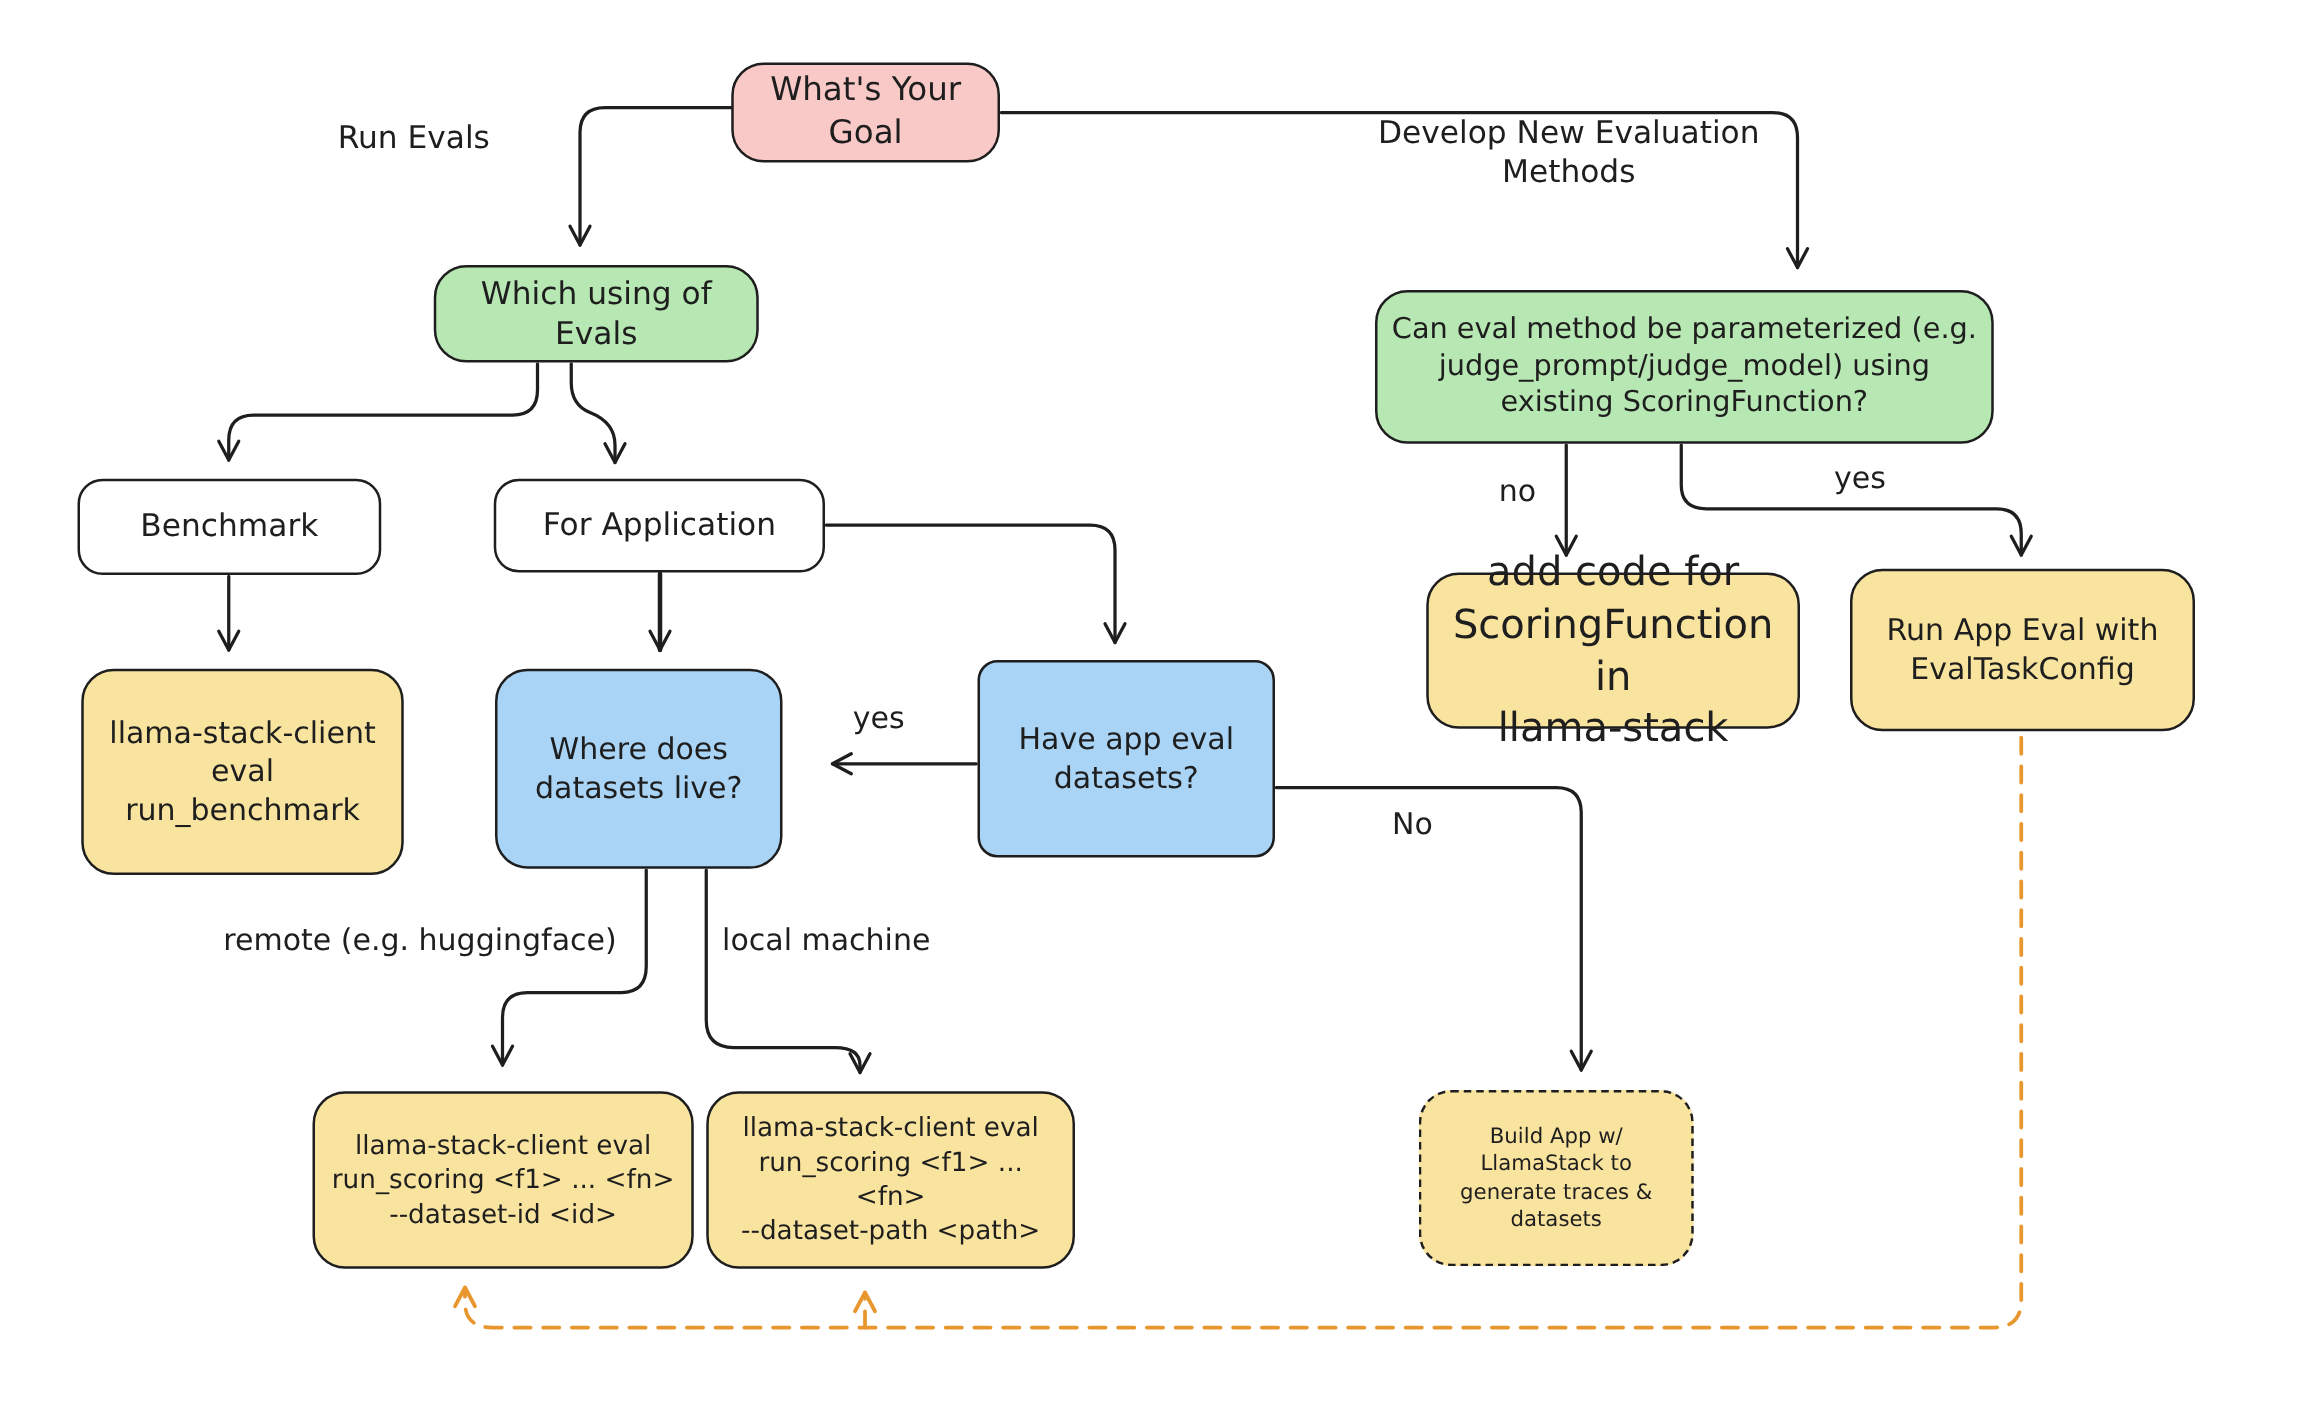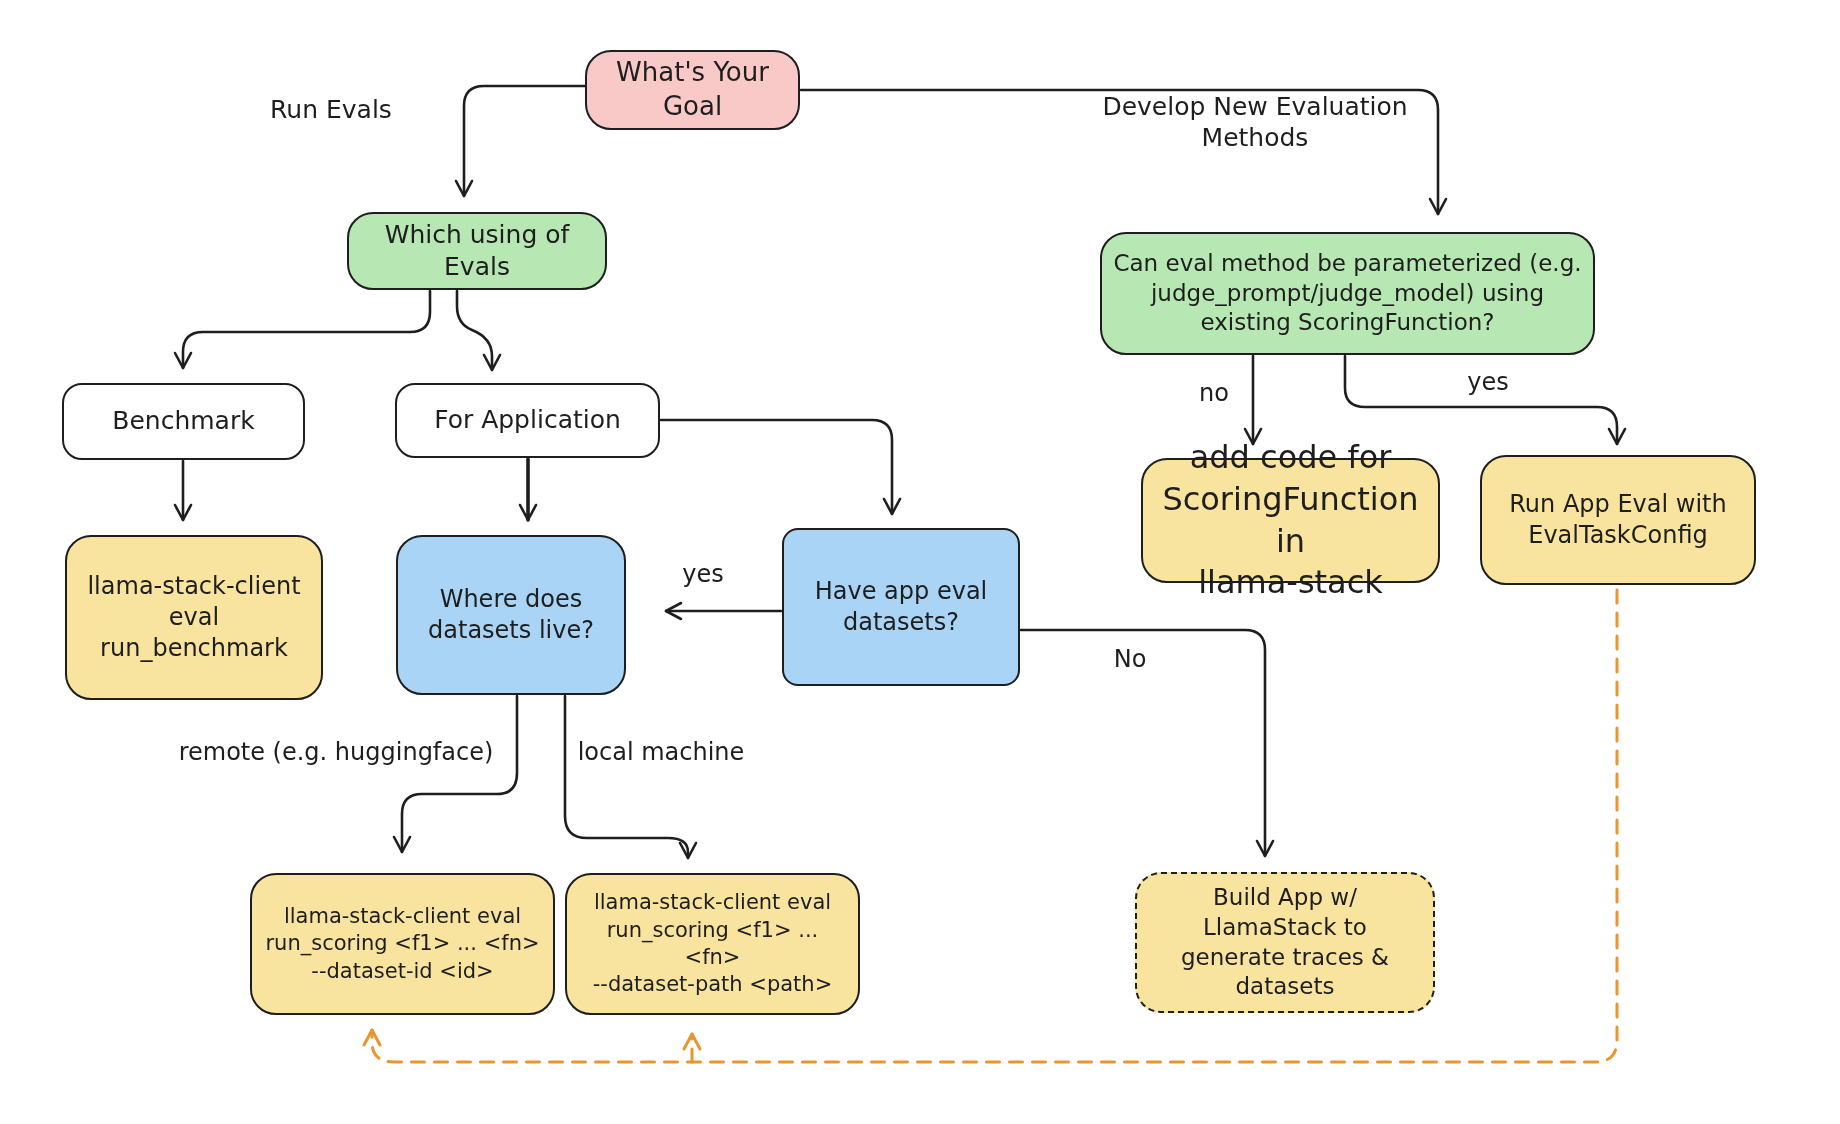--- a/index.html
+++ b/index.html
@@ -118,21 +118,21 @@
 judge_prompt/judge_model) using
 existing ScoringFunction?</div>
 
   <div class="node yellow" style="left:1093px; top:458px; width:299px; height:125px; font-size:32px;margin-left:48px;">add code for
 ScoringFunction in
 llama-stack</div>
 
   <div class="node yellow" style="left:1480px; top:455px; width:276px; height:130px; font-size:24px;">Run App Eval with
 EvalTaskConfig</div>
 
-  <div class="node yellow dashed" style="left:1135px; top:872px; width:300px; height:141px; font-size:23px;">Build App w/
+  <div class="node yellow dashed" style="left:1135px; top:872px; width:220px; height:141px; font-size:17px;">Build App w/
 LlamaStack to
 generate traces &amp;
 datasets</div>
 
   <div class="node yellow" style="left:250px; top:873px; width:305px; height:142px; font-size:21px;">llama-stack-client eval
 run_scoring &lt;f1&gt; ... &lt;fn&gt;
 --dataset-id &lt;id&gt;</div>
 
   <div class="node yellow" style="left:565px; top:873px; width:295px; height:142px; font-size:21px;">llama-stack-client eval
 run_scoring &lt;f1&gt; ... &lt;fn&gt;

